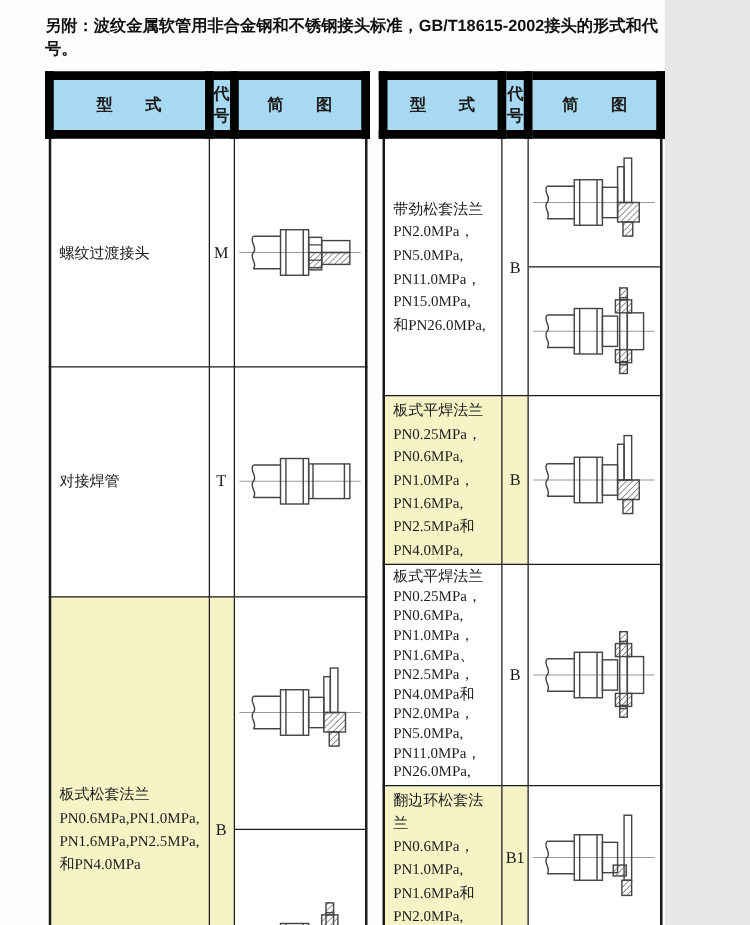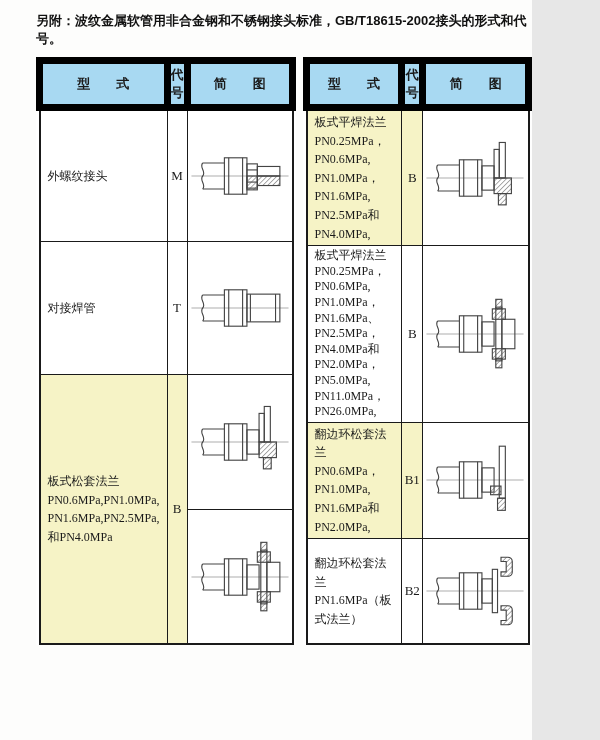--- a/index.html
+++ b/index.html
@@ -183,21 +183,21 @@
         </colgroup>
       <thead>
         <tr style="height:20px">
           <th>型　　式</th>
           <th>代号</th>
           <th>简　　图</th>
         </tr>
       </thead>
       <tbody>
         <tr style="height:88px">
-          <td class="type">外螺纹接头</td>
+          <td class="type">螺纹过渡接头</td>
           <td class="code">M</td>
           <td class="diag" style="height:88px">
               <div class="dcell">
                 <div class="diag-sub">
                   <svg class="dsvg" width="104" height="78" viewBox="0 0 120 90" preserveAspectRatio="xMidYMid meet">
                     <use href="#sym-thread-male"></use>
                   </svg>
                 </div>
               </div>
             </td>
@@ -246,20 +246,41 @@
           <col style="width:105px">
         </colgroup>
       <thead>
         <tr style="height:20px">
           <th>型　　式</th>
           <th>代号</th>
           <th>简　　图</th>
         </tr>
       </thead>
       <tbody>
+        <tr style="height:205px">
+          <td class="type">带劲松套法兰
+PN2.0MPa，PN5.0MPa,
+PN11.0MPa，PN15.0MPa,
+和PN26.0MPa,</td>
+          <td class="code">B</td>
+          <td class="diag" style="height:205px">
+              <div class="dcell">
+                <div class="diag-sub">
+                  <svg class="dsvg" width="104" height="78" viewBox="0 0 120 90" preserveAspectRatio="xMidYMid meet">
+                    <use href="#sym-flange-tall"></use>
+                  </svg>
+                </div>
+                <div class="diag-sub">
+                  <svg class="dsvg" width="104" height="78" viewBox="0 0 120 90" preserveAspectRatio="xMidYMid meet">
+                    <use href="#sym-flange-lobe"></use>
+                  </svg>
+                </div>
+              </div>
+            </td>
+        </tr>
         <tr style="height:110px">
           <td class="type hl">板式平焊法兰
 PN0.25MPa，PN0.6MPa,
 PN1.0MPa，PN1.6MPa,
 PN2.5MPa和PN4.0MPa,</td>
           <td class="code hl">B</td>
           <td class="diag" style="height:110px">
               <div class="dcell">
                 <div class="diag-sub">
                   <svg class="dsvg" width="104" height="78" viewBox="0 0 120 90" preserveAspectRatio="xMidYMid meet">

